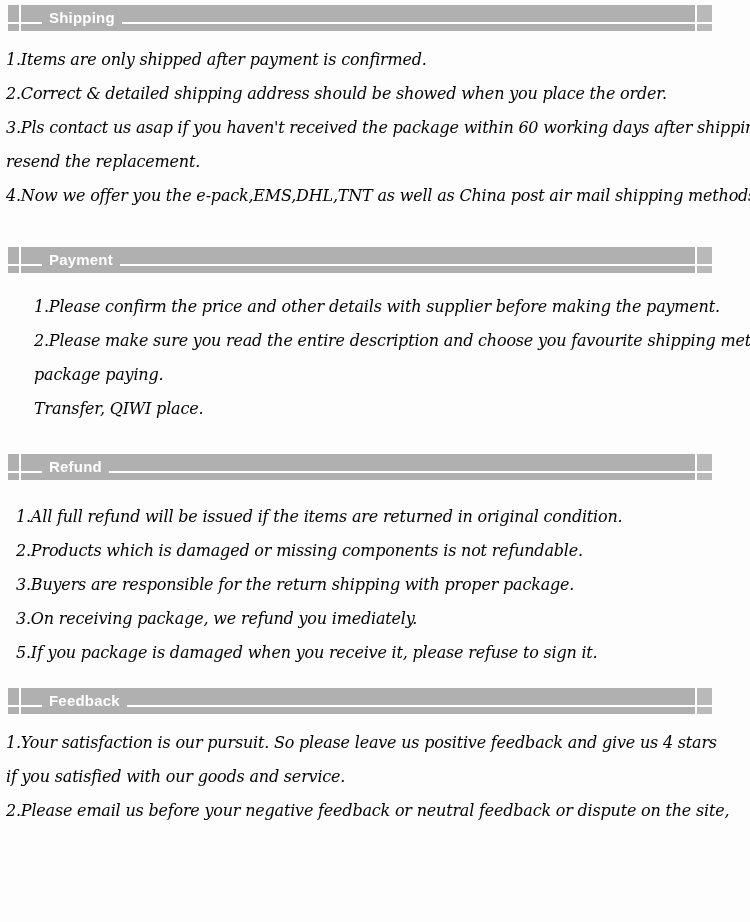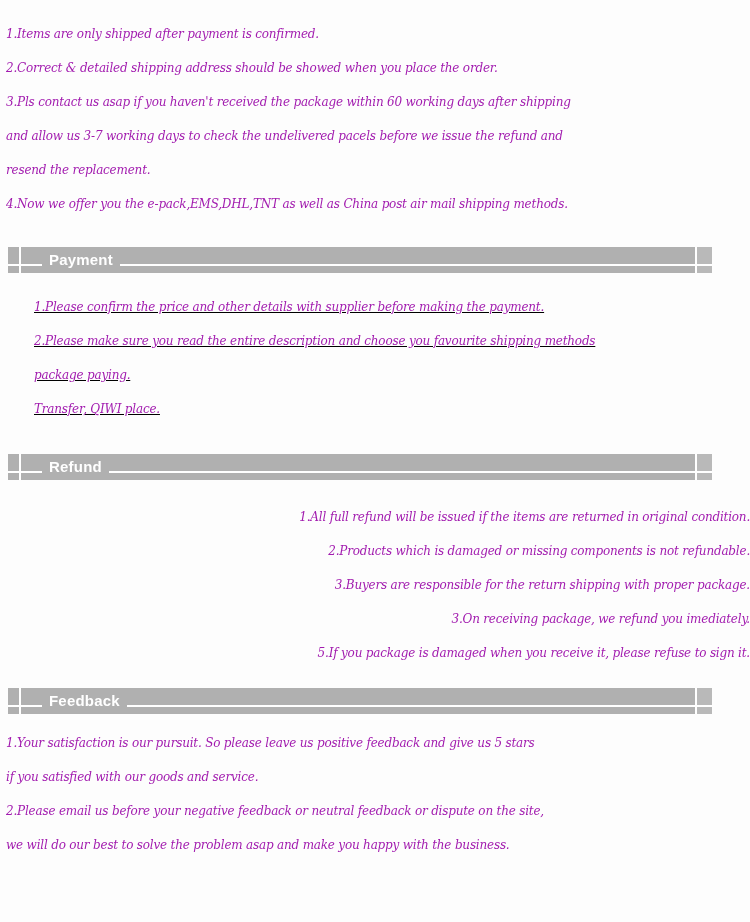--- a/index.html
+++ b/index.html
@@ -52,50 +52,56 @@
     font-family: "Liberation Sans", sans-serif;
     font-weight: bold;
     font-size: 15px;
     letter-spacing: 0.2px;
     z-index: 1;
   }
 
   
   .text {
     font-style: italic;
-    font-size: 12px;
-    color: #a21caf;
+    font-size: 16px;
+    color: #000000;
     letter-spacing: -0.2px;
   }
   .text .line {
     height: 34px;
     line-height: 34px;
     white-space: nowrap;
     padding-left: 6px;
   }
-  .text.indented .line { padding-left: 16px; text-align: right; }
+  .text.indented .line { padding-left: 16px; }
 
   
   .sec-shipping .text  { margin-top: 12px; }
-  .sec-payment         { margin-top: 26px; text-decoration: underline; }
+  .sec-payment         { margin-top: 34px; }
   .sec-payment .text   { margin-top: 17px; padding-left: 28px; }
   .sec-refund          { margin-top: 28px; }
   .sec-refund .text    { margin-top: 20px; }
   .sec-feedback        { margin-top: 18px; }
   .sec-feedback .text  { margin-top: 12px; }
 </style>
 </head>
 <body>
 
 <div class="section sec-shipping">
+  <div class="bar">
+    <div class="hline"></div>
+    <div class="corner"></div>
+    <span class="title">Shipping</span>
+    <div class="vline-left"></div>
+    <div class="vline-right"></div>
+  </div>
   <div class="text">
     <div class="line">1.Items are only shipped after payment is confirmed.</div>
     <div class="line">2.Correct &amp; detailed shipping address should be showed when you place the order.</div>
     <div class="line">3.Pls contact us asap if you haven't received the package within 60 working days after shipping</div>
-    <div class="line">and allow us 3-7 working days to check the undelivered pacels before we issue the refund and</div>
     <div class="line">resend the replacement.</div>
     <div class="line">4.Now we offer you the e-pack,EMS,DHL,TNT as well as China post air mail shipping methods.</div>
   </div>
 </div>
 
 <div class="section sec-payment">
   <div class="bar">
     <div class="hline"></div>
     <div class="corner"></div>
     <span class="title">Payment</span>
@@ -129,18 +135,17 @@
 
 <div class="section sec-feedback">
   <div class="bar">
     <div class="hline"></div>
     <div class="corner"></div>
     <span class="title">Feedback</span>
     <div class="vline-left"></div>
     <div class="vline-right"></div>
   </div>
   <div class="text">
-    <div class="line">1.Your satisfaction is our pursuit. So please leave us positive feedback and give us 5 stars</div>
+    <div class="line">1.Your satisfaction is our pursuit. So please leave us positive feedback and give us 4 stars</div>
     <div class="line">if you satisfied with our goods and service.</div>
     <div class="line">2.Please email us before your negative feedback or neutral feedback or dispute on the site,</div>
-    <div class="line">we will do our best to solve the problem asap and make you happy with the business.</div>
   </div>
 </div>
 
 </body></html>

